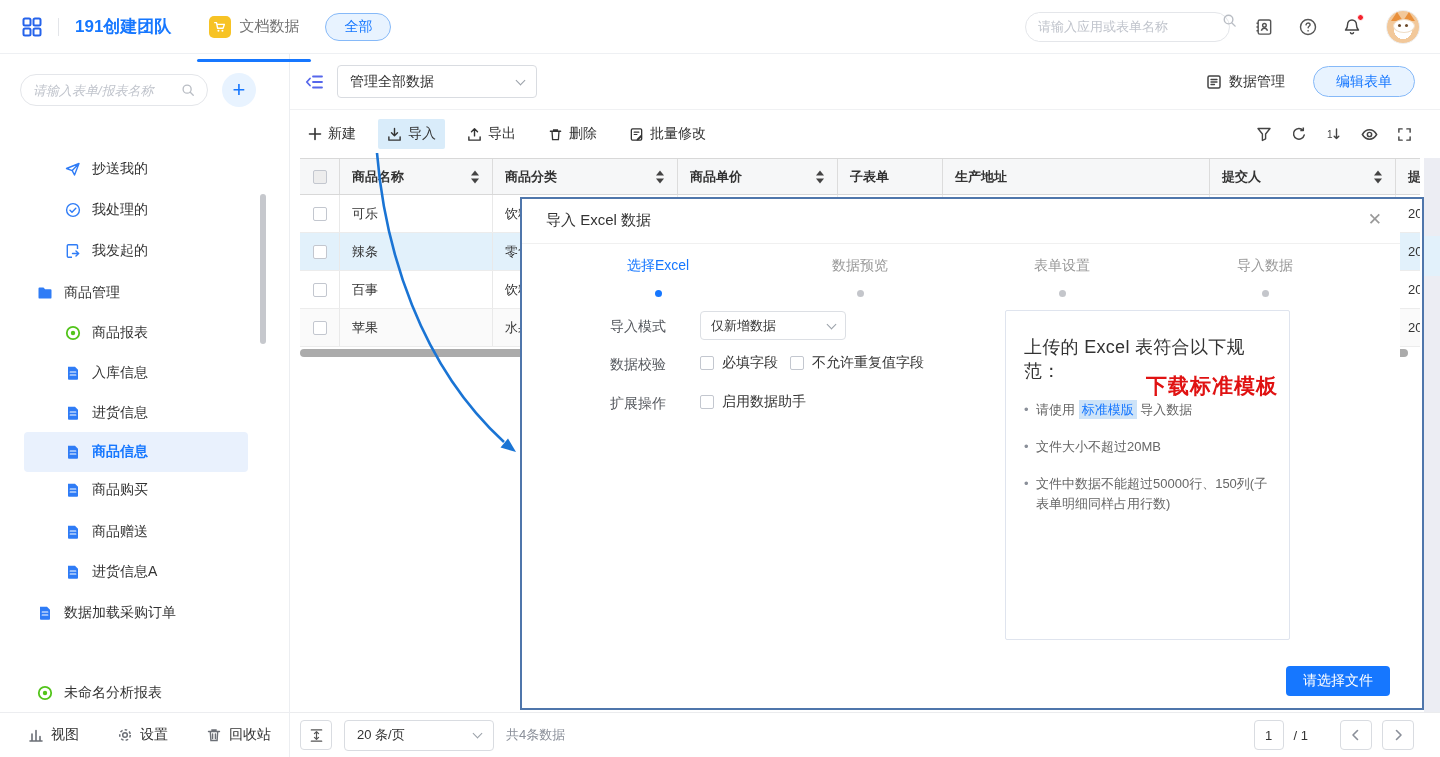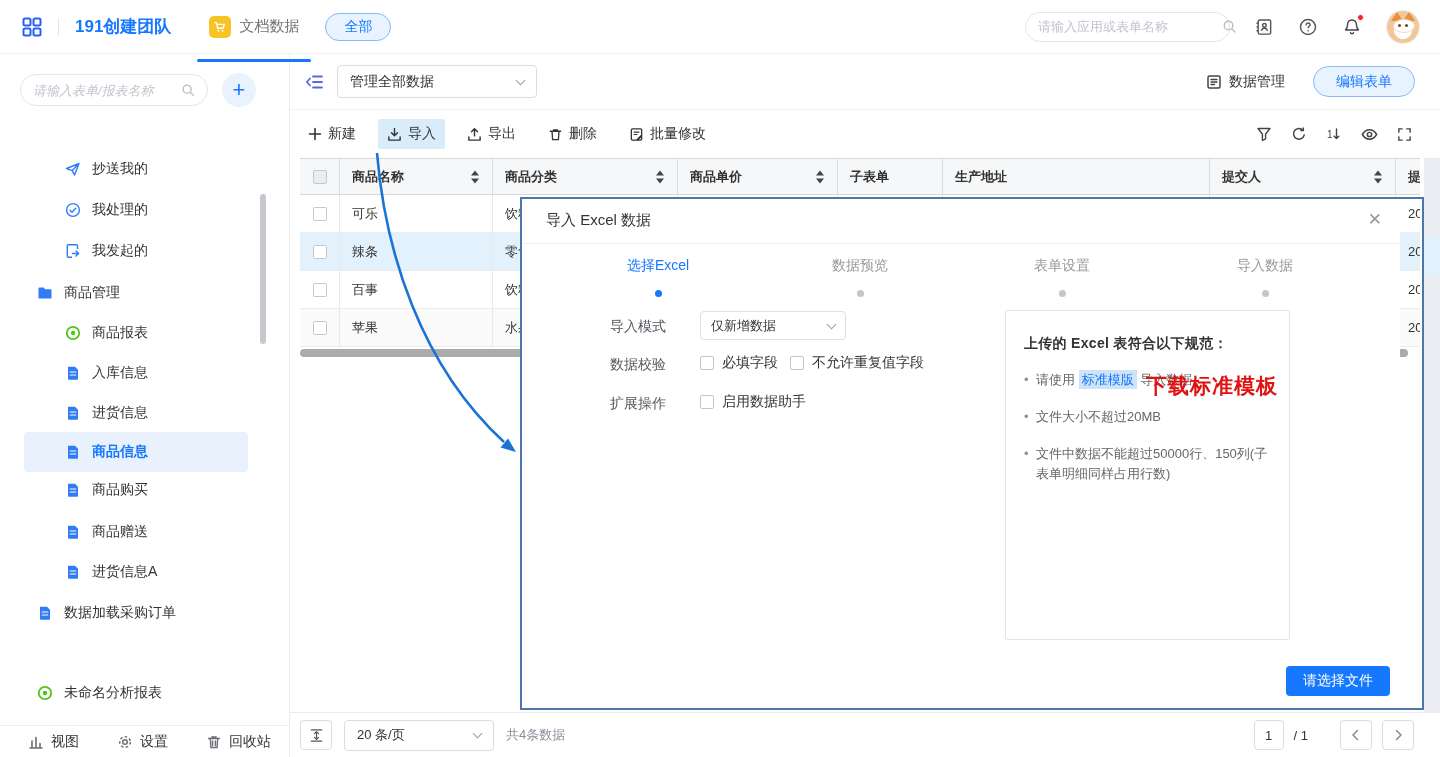--- a/index.html
+++ b/index.html
@@ -9,42 +9,42 @@
 
   
   .topbar { position:absolute; left:0; top:0; width:1440px; height:54px; background:#fff; border-bottom:1px solid #eef0f3; display:flex; align-items:center; padding:0 20px; z-index:6; }
   .tb-divider { width:1px; height:18px; background:#e3e5e9; margin:0 16px 0 14px; }
   .team-name { color:#1677ff; font-size:17px; font-weight:bold; }
   .app-tab { position:relative; height:70px; display:flex; align-items:center; gap:8px; margin-left:38px; font-size:15px; color:#737373; cursor:pointer; }
   .app-tab .underline { position:absolute; left:-12px; right:-12px; bottom:0; height:3px; background:#1677ff; border-radius:2px; }
   .cart-badge { width:22px; height:22px; border-radius:5px; background:#f7c325; display:flex; align-items:center; justify-content:center; }
   .scope-pill { margin-left:26px; height:28px; padding:0 18px; border-radius:14px; background:#e8f3ff; border:1px solid #86b9f8; color:#1677ff; font-size:14px; display:flex; align-items:center; cursor:pointer; }
   .tb-right { margin-left:auto; display:flex; align-items:center; gap:24px; }
-  .tb-search { width:205px; height:30px; border:1px solid #e4e6ea; border-radius:15px; display:flex; align-items:center; padding:0 12px; gap:8px; }
+  .tb-search { width:205px; height:30px; border:1px solid #e4e6ea; border-radius:15px; display:flex; padding:0 12px; gap:8px; }
   .tb-search input { border:none; outline:none; flex:1; font-size:13px; color:#333; font-family:inherit; }
   .tb-search input::placeholder { color:#c0c4cc; }
   .icon-btn { background:none; border:none; cursor:pointer; position:relative; display:flex; align-items:center; }
   .bell-dot { position:absolute; right:-2px; top:-3px; width:7px; height:7px; background:#f5222d; border-radius:50%; border:1px solid #fff; }
   .avatar { width:34px; height:34px; border-radius:50%; background:radial-gradient(circle at 50% 60%, #fff 0 35%, #f2c89a 36% 100%); position:relative; overflow:hidden; border:1px solid #eee; }
   .avatar .ear { position:absolute; top:1px; width:0; height:0; border-left:6px solid transparent; border-right:6px solid transparent; border-bottom:9px solid #e9903c; }
   .avatar .patch { position:absolute; top:8px; left:6px; width:22px; height:14px; border-radius:50%; background:#fff; border:1px solid #f0ddc6; }
   .avatar .eye { position:absolute; top:13px; width:3px; height:3px; border-radius:50%; background:#6b4a2b; }
 
   
   .sidebar { position:absolute; left:0; top:54px; width:290px; height:703px; background:#fff; border-right:1px solid #eceef1; z-index:5; }
   .sb-search { position:absolute; left:20px; top:20px; width:188px; height:32px; border:1px solid #e4e6ea; border-radius:16px; display:flex; align-items:center; padding:0 12px; gap:6px; }
   .sb-search input { border:none; outline:none; flex:1; width:10px; font-size:13px; color:#333; font-family:inherit;font-style:italic; }
   .sb-search input::placeholder { color:#c0c4cc; }
   .sb-add { position:absolute; left:222px; top:19px; width:34px; height:34px; border-radius:50%; background:#e8f3ff; border:none; color:#1677ff; font-size:22px; line-height:30px; cursor:pointer; }
   .sb-list { position:absolute; left:0; top:108px; width:272px; height:604px; overflow:hidden; }
   .sb-item { position:absolute; left:0; width:272px; height:40px; display:flex; align-items:center; gap:11px; padding-left:37px; font-size:14px; color:#333; cursor:pointer; }
   .sb-item.indent { padding-left:65px; }
   .sb-item.selected { left:24px; width:224px; padding-left:41px; background:#e9f1fd; border-radius:4px; color:#1677ff; font-weight:bold; }
   .sb-scrollbar { position:absolute; left:260px; top:140px; width:6px; height:150px; background:#c6c8cd; border-radius:3px; }
-  .sb-footer { position:absolute; left:0; bottom:0; width:289px; height:32px; border-top:1px solid #ecedf0; display:flex; align-items:center; padding-left:28px; gap:38px; background:#fff; }
+  .sb-footer { position:absolute; left:0; bottom:0; width:289px; height:45px; border-top:1px solid #ecedf0; display:flex; align-items:center; padding-left:28px; gap:38px; background:#fff; }
   .sb-footer .f-item { display:flex; align-items:center; gap:7px; font-size:14px; color:#333; cursor:pointer; }
 
   
   .main { position:absolute; left:290px; top:54px; width:1150px; height:703px; background:#fff; }
   .view-bar { position:absolute; left:0; top:0; width:1150px; height:56px; border-bottom:1px solid #f0f1f3; display:flex; align-items:center; padding:0 25px 0 15px; }
   .view-select { margin-left:12px; width:200px; height:33px; border:1px solid #d9dce1; border-radius:4px; display:flex; align-items:center; padding:0 12px; font-size:14px; color:#333; cursor:pointer; }
   .vb-right { margin-left:auto; display:flex; align-items:center; gap:28px; }
   .dm-link { display:flex; align-items:center; gap:7px; font-size:14px; color:#333; cursor:pointer; }
   .edit-pill { height:31px; padding:0 22px; border-radius:16px; background:#e8f3ff; border:1px solid #86b9f8; color:#1677ff; font-size:14px; cursor:pointer; }
   .toolbar { position:absolute; left:0; top:56px; width:1150px; height:48px; display:flex; align-items:center; padding:0 28px 0 18px; gap:22px; }
@@ -89,21 +89,21 @@
   .modal-divider { position:absolute; left:0; top:44px; width:878px; height:1px; background:#f0f0f0; }
   .step { position:absolute; width:140px; text-align:center; font-size:14px; color:#999; }
   .step .dot { width:7px; height:7px; border-radius:50%; background:#c4c6cb; margin:15px auto 0; }
   .step.active { color:#1677ff; }
   .step.active .dot { background:#1677ff; }
   .form-label { position:absolute; font-size:14px; color:#55585e; }
   .mode-select { position:absolute; left:178px; top:112px; width:146px; height:29px; border:1px solid #dcdfe4; border-radius:4px; display:flex; align-items:center; padding:0 10px; font-size:13px; color:#333; cursor:pointer; }
   .chk-group { position:absolute; display:flex; align-items:center; gap:8px; font-size:14px; color:#333; cursor:pointer; }
   .chk-group .cb { width:14px; height:14px; }
   .spec-panel { position:absolute; left:483px; top:111px; width:285px; height:330px; border:1px solid #dfe4ee; border-radius:2px; background:#fff; padding:24px 18px; }
-  .spec-title { font-size:14px; font-weight:bold; color:#333; letter-spacing:.3px; }
+  .spec-title { font-size:18px; font-weight:normal; color:#333; letter-spacing:.3px; }
   .spec-li { margin-top:17px; font-size:13px; color:#666; line-height:1.55; padding-left:12px; position:relative; }
   .spec-li::before { content:"•"; position:absolute; left:0; top:0; color:#8a8f99; }
   .tpl-link { color:#1677ff; background:#cde3f8; padding:2px 3px; cursor:pointer; }
   .file-btn { position:absolute; left:764px; top:467px; width:104px; height:30px; background:#1677ff; color:#fff; border:none; border-radius:4px; font-size:14px; cursor:pointer; font-family:inherit; }
   .annot-rect { position:absolute; left:520px; top:197px; width:904px; height:513px; border:2px solid #4f76ab; z-index:22; pointer-events:none; }
   .annot-arrow { position:absolute; left:0; top:0; width:1440px; height:757px; z-index:24; pointer-events:none; }
   .annot-red { position:absolute; left:1146px; top:372px; z-index:25; font-size:21px; font-weight:bold; color:#e01212; letter-spacing:1px; pointer-events:none; }
 
   .select-chev { width:7px; height:7px; border-right:1.6px solid #9aa0a8; border-bottom:1.6px solid #9aa0a8; transform:rotate(45deg); margin-left:auto; margin-top:-3px; }
 </style>

